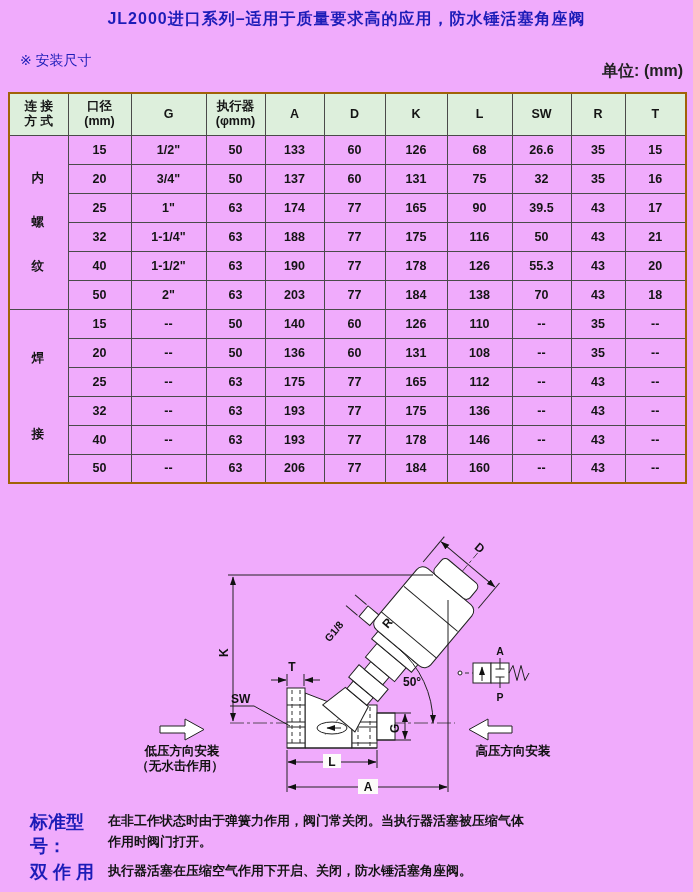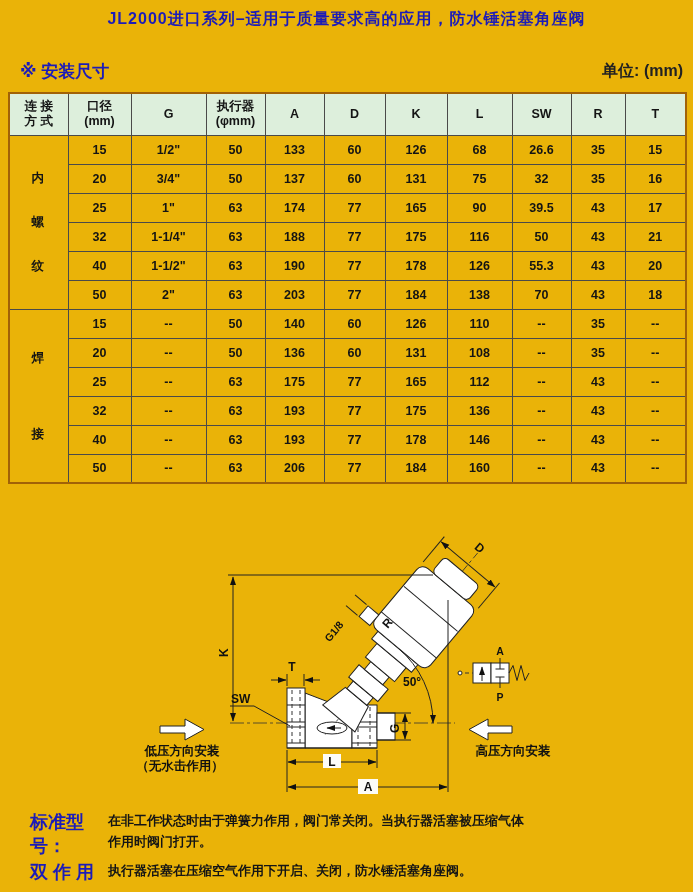--- a/index.html
+++ b/index.html
@@ -1,30 +1,30 @@
 <!DOCTYPE html>
 <html><head>
 <meta charset="utf-8">
 <style>
   * { margin:0; padding:0; box-sizing:border-box; }
   html,body { background:#e8e8e8; }
   #page {
     position:relative; width:693px; height:892px;
-    background:#eab308; overflow:hidden;
+    background:#f0abfc; overflow:hidden;
     font-family:"Liberation Sans","DejaVu Sans",sans-serif;
     color:#111;
   }
   .title {
     position:absolute; top:9px; left:0; width:100%;
     text-align:center; font-size:16px; font-weight:bold;
     color:#1c1cb8; letter-spacing:1px;
   }
   .section-heading {
-    position:absolute; top:60px; left:20px;
-    font-size:17px; font-weight:bold; color:#1c1cb8;
+    position:absolute; top:52px; left:20px;
+    font-size:14px; font-weight:normal; color:#1c1cb8;
   }
   .unit-note {
     position:absolute; top:61px; right:10px;
     font-size:16px; font-weight:bold; color:#222;
   }
   table.dim {
     position:absolute; left:8px; top:92px; width:677px;
     border-collapse:collapse; table-layout:fixed;
     border:2px solid #a16207;
   }

